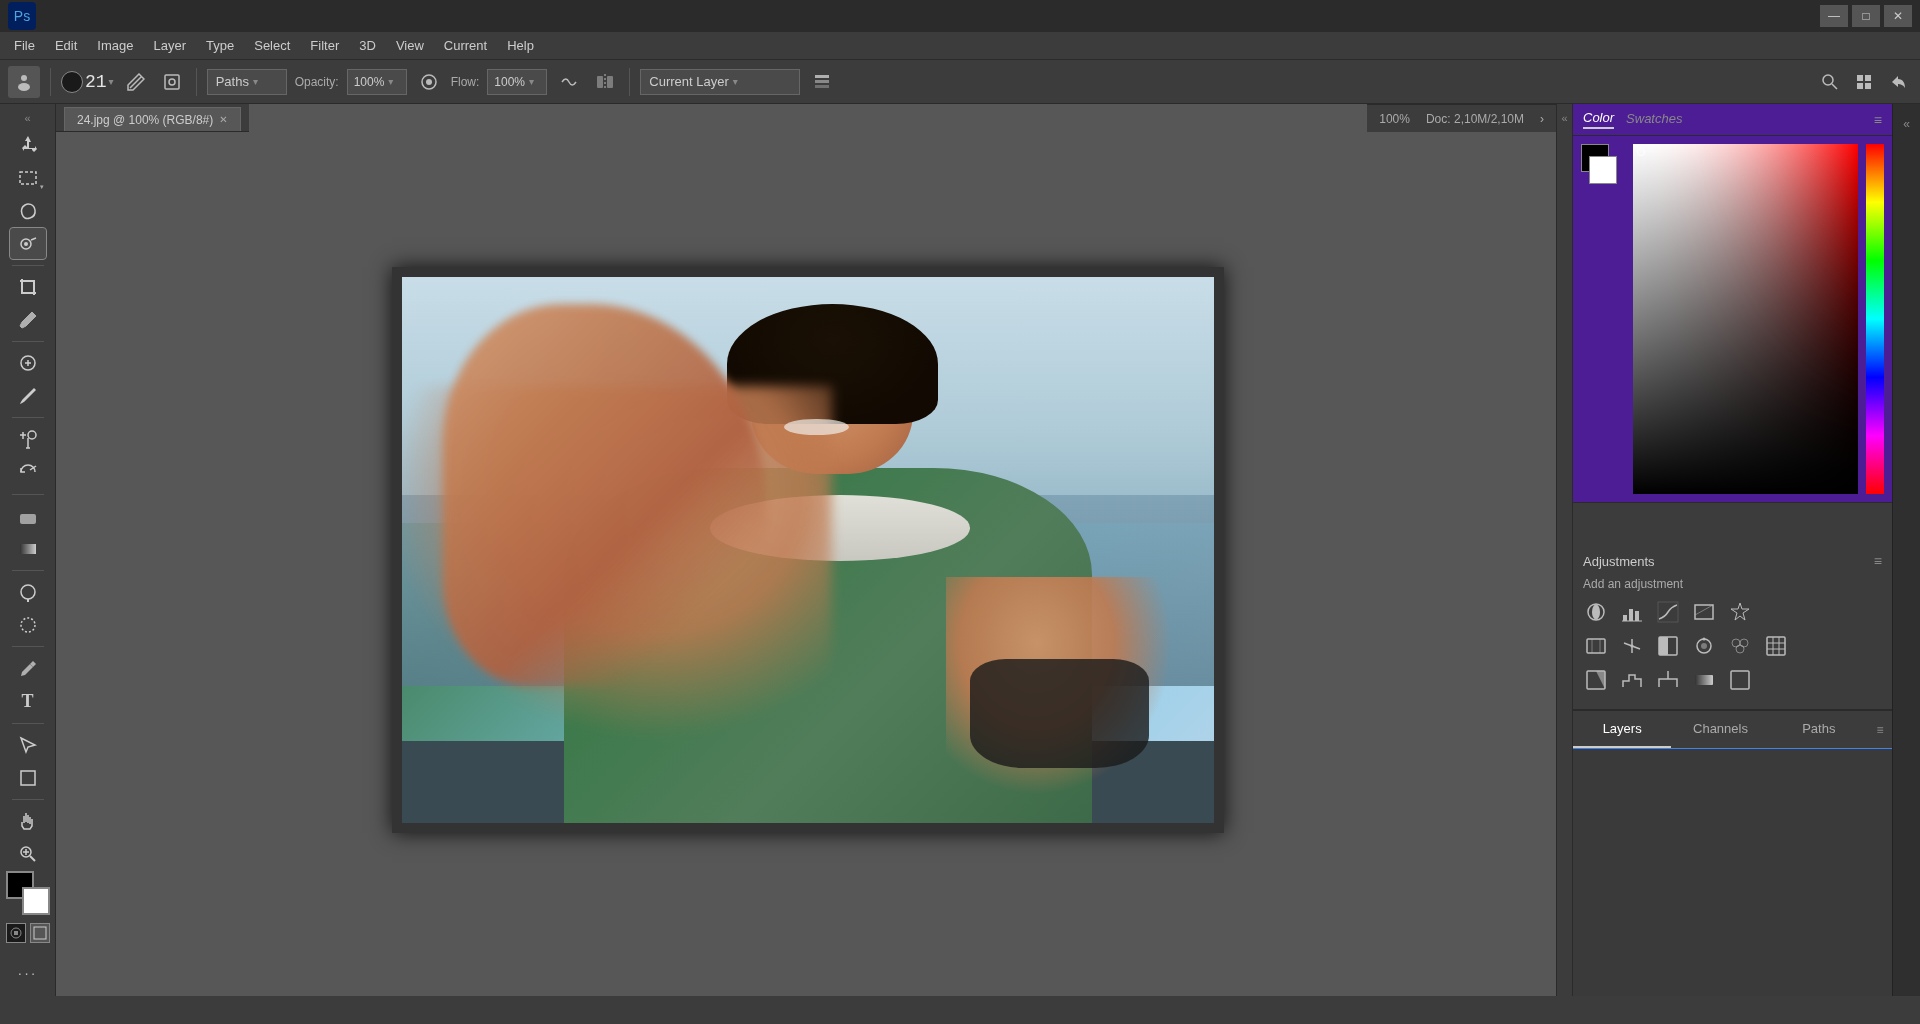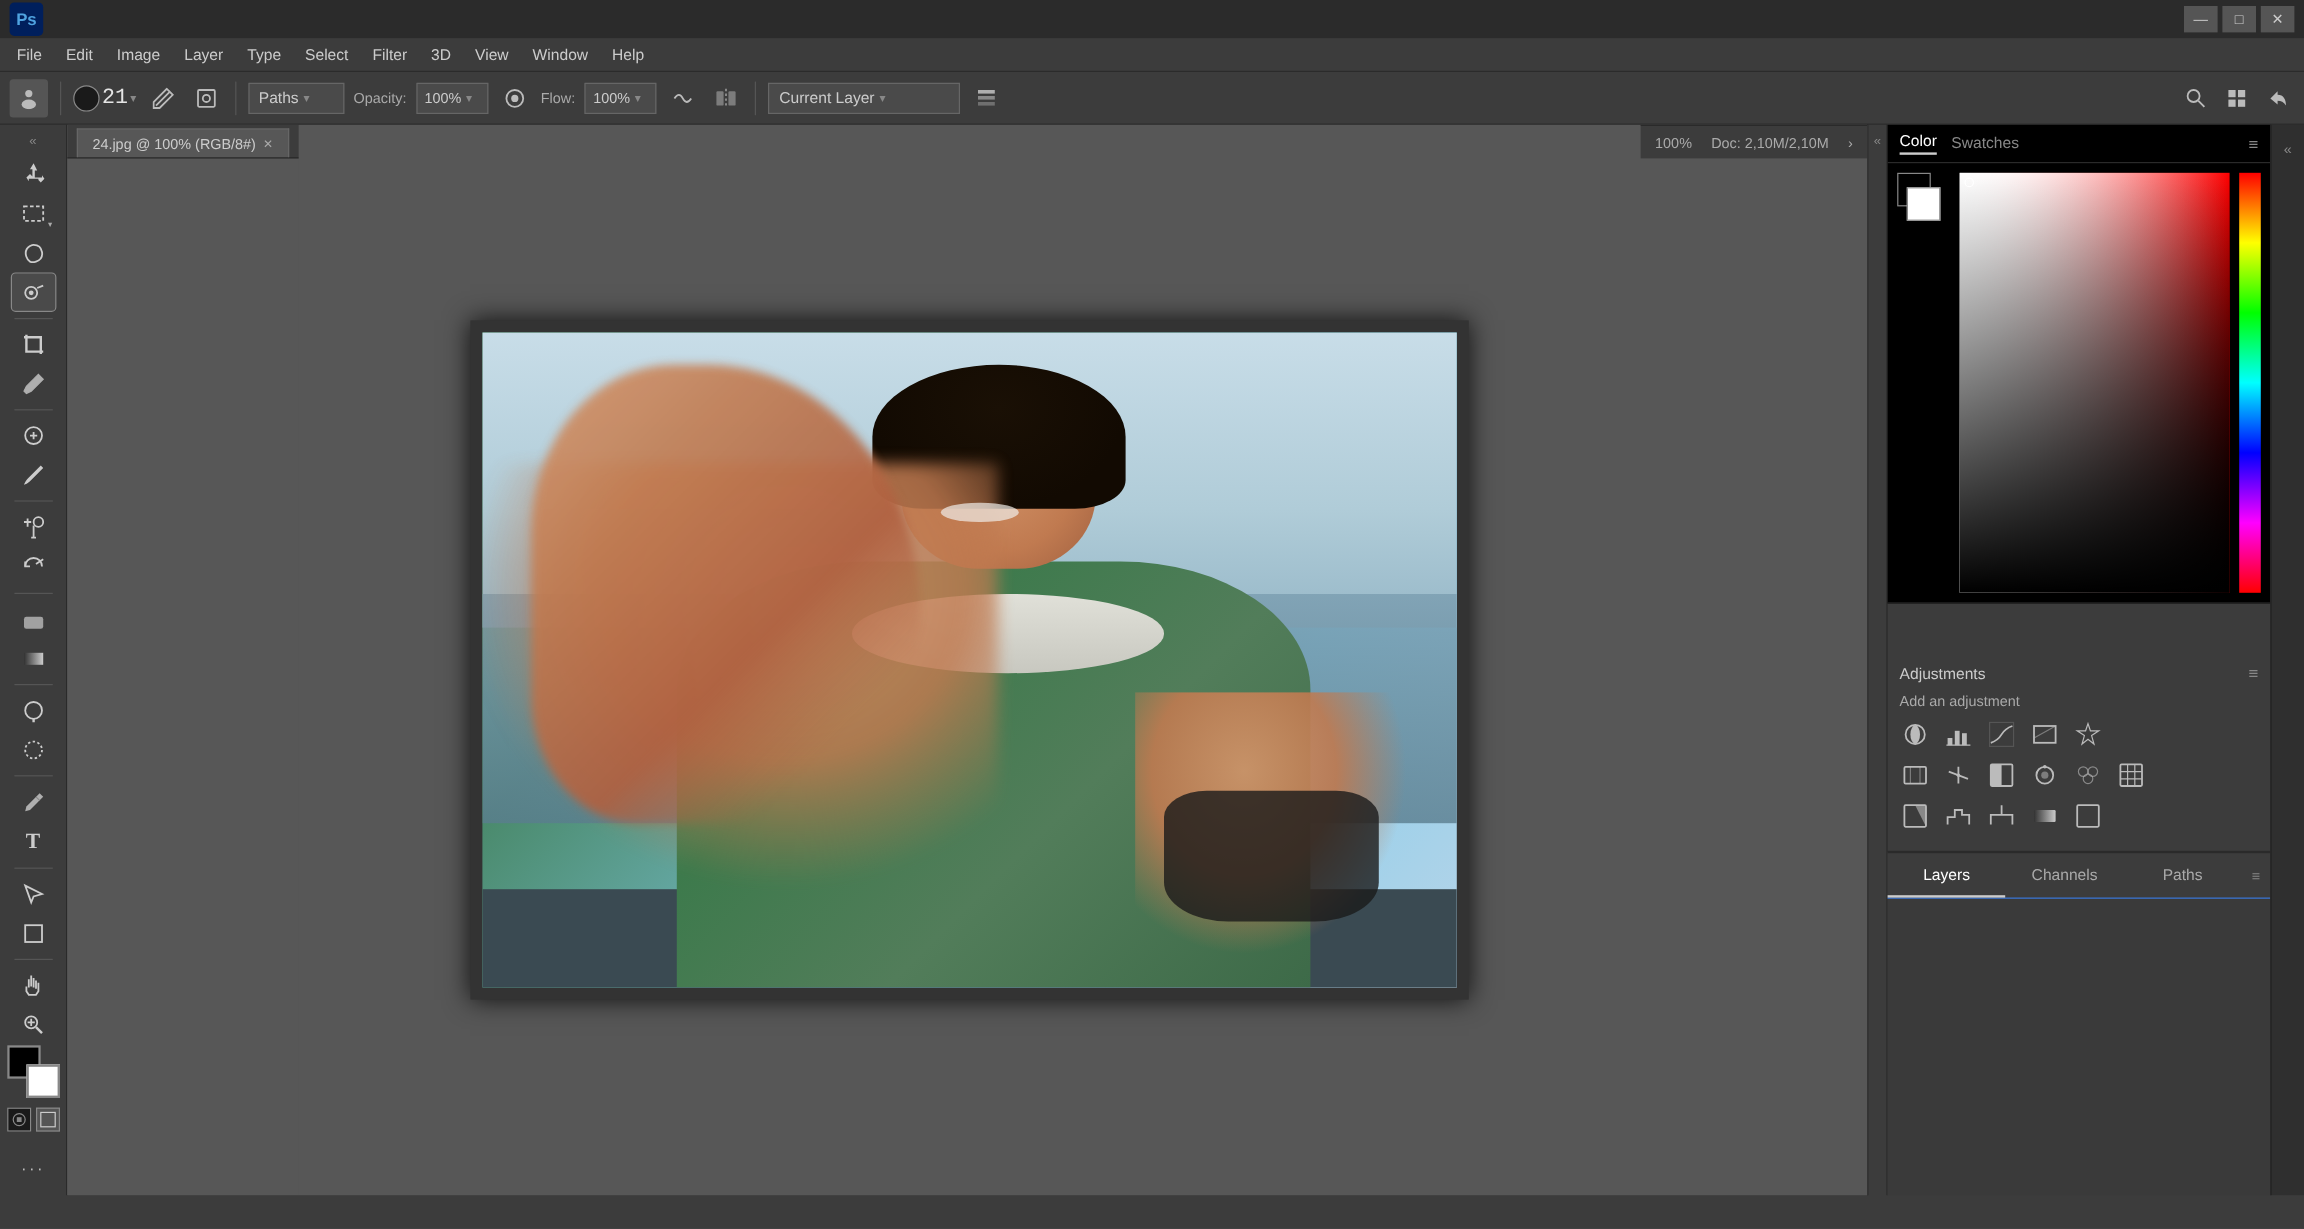--- a/index.html
+++ b/index.html
@@ -13,21 +13,21 @@
       align-items: center;
       justify-content: space-between;
       padding: 0 8px;
     }
     #title-bar-left { display: flex; align-items: center; gap: 8px; }
     #ps-logo {
       width: 28px; height: 28px;
       background: #001f5c;
       border-radius: 4px;
       display: flex; align-items: center; justify-content: center;
-      color: #4fa3e0; font-weight: bold; font-size: 14px;
+      color: #4fa3e0; font-weight: normal; font-size: 14px;
     }
     #title-bar-controls { display: flex; gap: 4px; }
     .title-btn {
       width: 28px; height: 22px;
       background: #555; border: none; color: #ccc;
       display: flex; align-items: center; justify-content: center;
       cursor: pointer; font-size: 12px;
     }
 
     
@@ -226,22 +226,23 @@
     #right-panel {
       width: 320px;
       background: #3c3c3c;
       border-left: 1px solid #2a2a2a;
       display: flex;
       flex-direction: column;
     }
 
     
     #color-panel {
-      background: #000000;
+      background: #4c1d95;
       border-bottom: 1px solid #2a2a2a;
+      font-style: italic;
     }
     #color-panel-header {
       display: flex;
       align-items: center;
       padding: 6px 10px;
       gap: 12px;
       border-bottom: 1px solid #2a2a2a;
     }
     .panel-tab {
       font-size: 13px; color: #888; cursor: pointer; padding-bottom: 2px;
@@ -374,21 +375,21 @@
 <div id="menu-bar">
   <span class="menu-item">File</span>
   <span class="menu-item">Edit</span>
   <span class="menu-item">Image</span>
   <span class="menu-item">Layer</span>
   <span class="menu-item">Type</span>
   <span class="menu-item">Select</span>
   <span class="menu-item">Filter</span>
   <span class="menu-item">3D</span>
   <span class="menu-item">View</span>
-  <span class="menu-item">Window</span>
+  <span class="menu-item">Current</span>
   <span class="menu-item">Help</span>
 </div>
 
 <div id="options-bar">
 
   <div class="options-tool-icon">
     <svg width="18" height="18" viewBox="0 0 18 18" fill="none">
       <circle cx="9" cy="5" r="3" fill="#bbb"></circle>
       <ellipse cx="9" cy="14" rx="6" ry="4" fill="#bbb"></ellipse>
     </svg>

